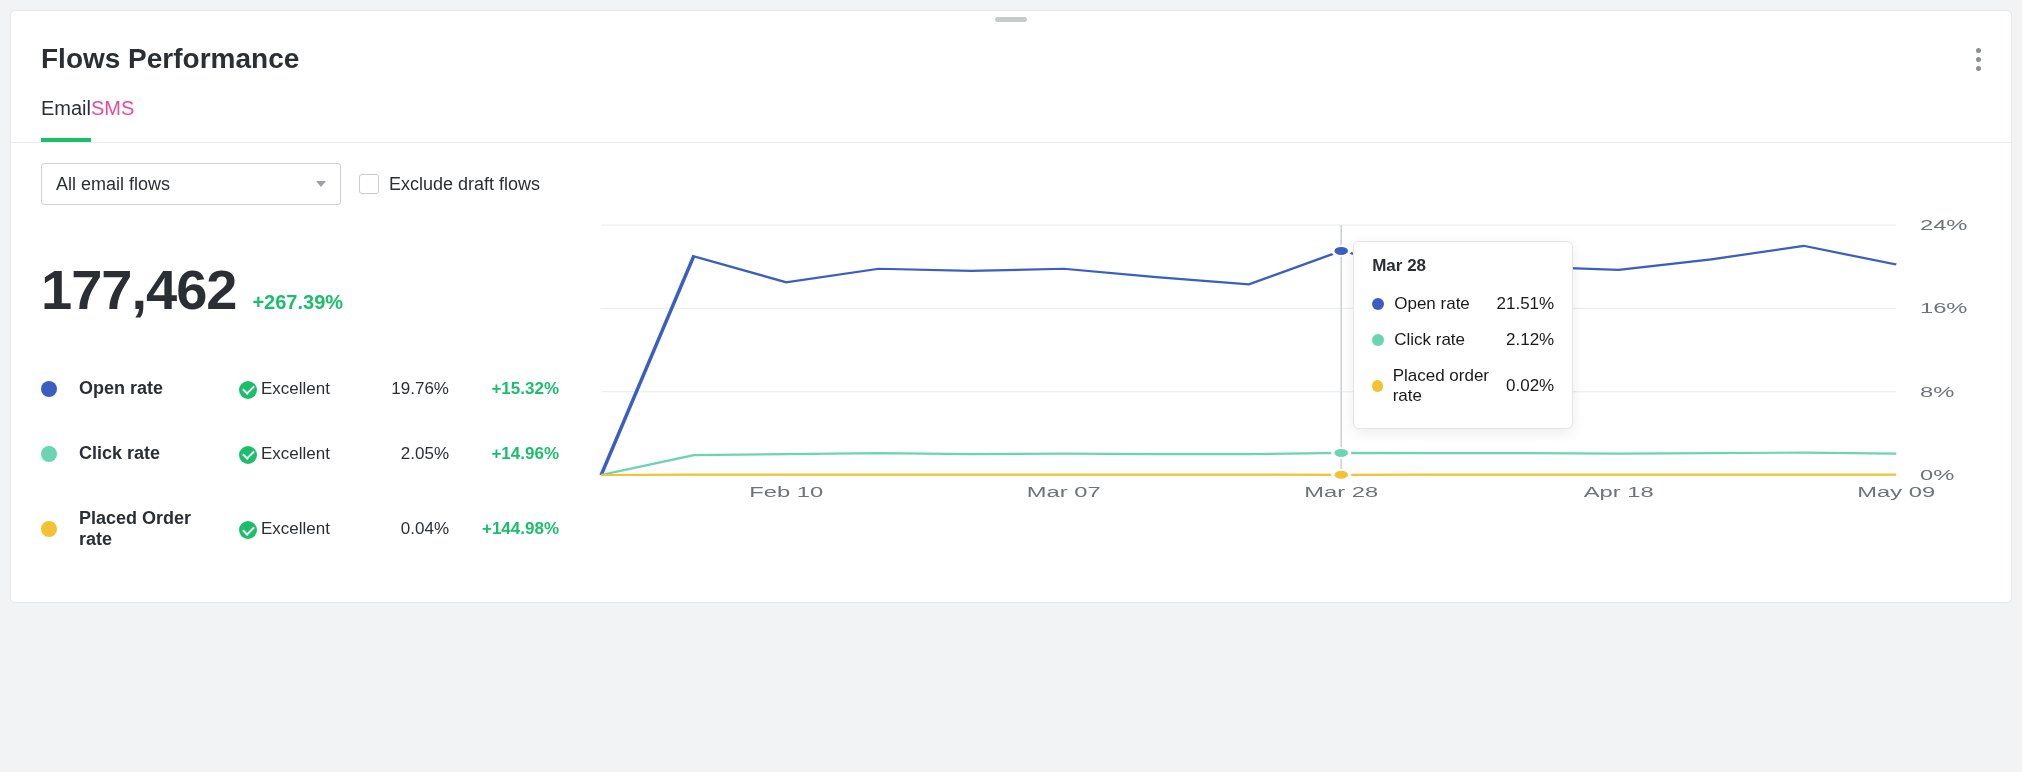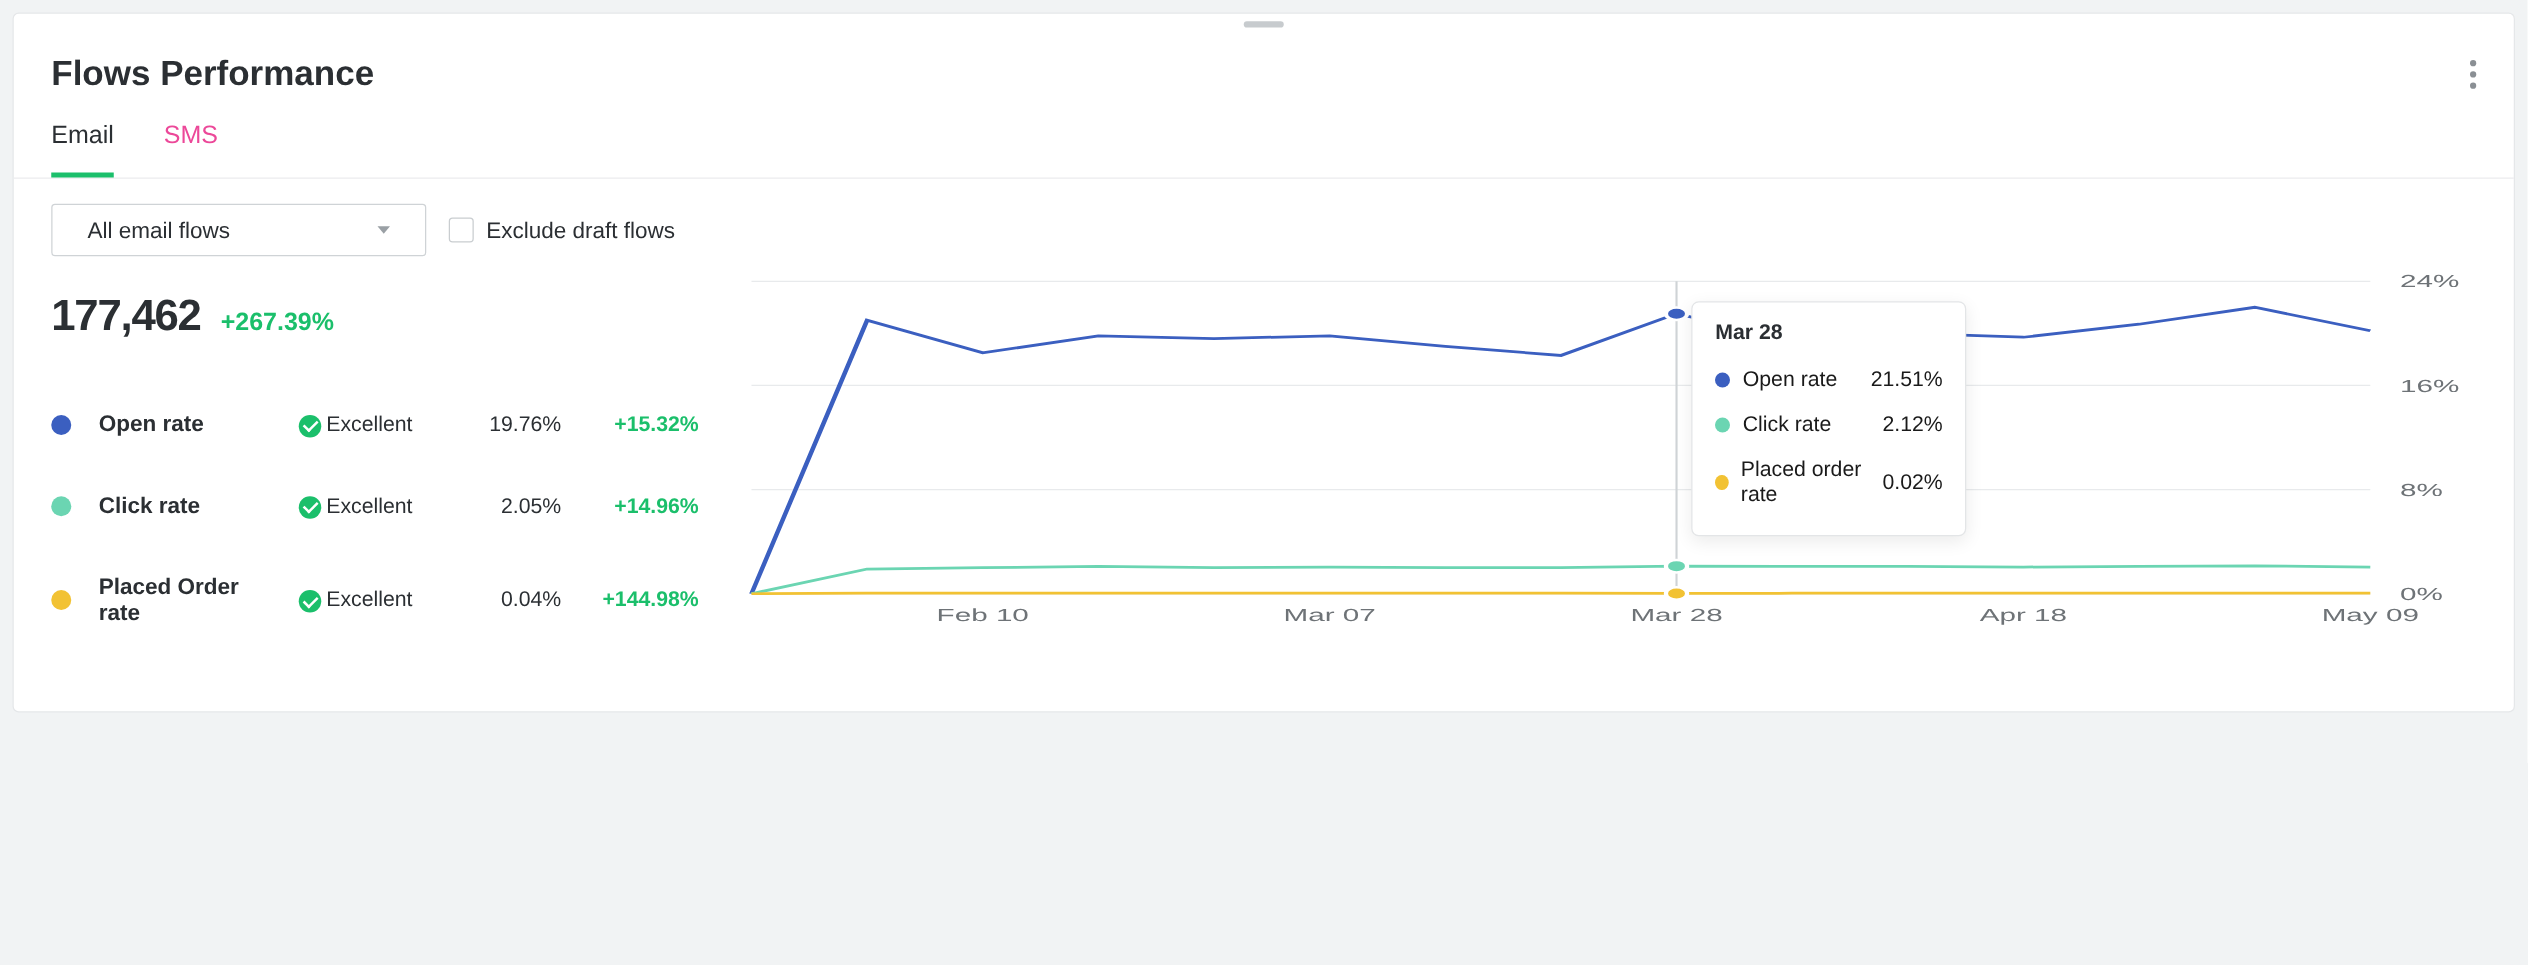--- a/index.html
+++ b/index.html
@@ -31,53 +31,53 @@
   }
   .title {
     font-size: 28px; font-weight: 600; color: #2b2f33;
   }
   .kebab {
     font-size: 22px; color: #8a8f94; cursor: pointer; letter-spacing: 0;
     line-height: 6px;
   }
   .kebab span { display: block; width: 5px; height: 5px; background:#8a8f94; border-radius:50%; margin:4px 0;}
   .tabs {
-    display: flex; gap: 40px;
+    display: flex; 
     padding: 22px 30px 0 30px;
     border-bottom: 1px solid #ececee;
   }
   .tab {
     font-size: 20px; color: #ec4899; padding-bottom: 18px; cursor: pointer;
     border-bottom: 4px solid transparent;
   }
   .tab.active { color: #2b2f33; border-bottom-color: #1bbf6b; }
   .controls {
     display: flex; align-items: center; gap: 18px;
     padding: 20px 30px 0 30px;
   }
   .select {
     width: 300px; height: 42px;
     border: 1px solid #cfd3d6; border-radius: 3px;
     display: flex; align-items: center; justify-content: space-between;
-    padding: 0 28px; font-size: 18px; color: #2b2f33; cursor: pointer;
+    padding: 0 14px; font-size: 18px; color: #2b2f33; cursor: pointer;
   }
   .select .caret {
     width: 0; height: 0; border-left: 5px solid transparent; border-right: 5px solid transparent;
     border-top: 6px solid #9aa0a5;
   }
   .checkbox-wrap { display: flex; align-items: center; gap: 10px; font-size: 18px; color: #2b2f33; text-align: center;}
   .checkbox {
     width: 20px; height: 20px; border: 1px solid #c9cdd0; border-radius: 3px; background: #fff; cursor: pointer;
   }
   .content {
     display: flex; gap: 30px; padding: 10px 30px 30px 30px;
   }
   .left { flex: 0 0 520px; }
   .big-number-row { display:flex; align-items: baseline; gap: 16px; margin-top: 18px;}
-  .big-number { font-size: 35px; font-weight: 700; color: #2b2f33; letter-spacing: -1px;}
+  .big-number { font-size: 56px; font-weight: 700; color: #2b2f33; letter-spacing: -1px; margin-top: 24px;}
   .big-delta { font-size: 20px; font-weight: 600; color: #1bbf6b; }
   .subtitle { font-size: 20px; color: #2b2f33; margin-top: 10px; }
   .metrics { margin-top: 34px; }
   .metric-row {
     display: grid;
     grid-template-columns: 28px 150px 120px 80px 100px;
     align-items: center;
     gap: 10px;
     padding: 22px 0;
   }

